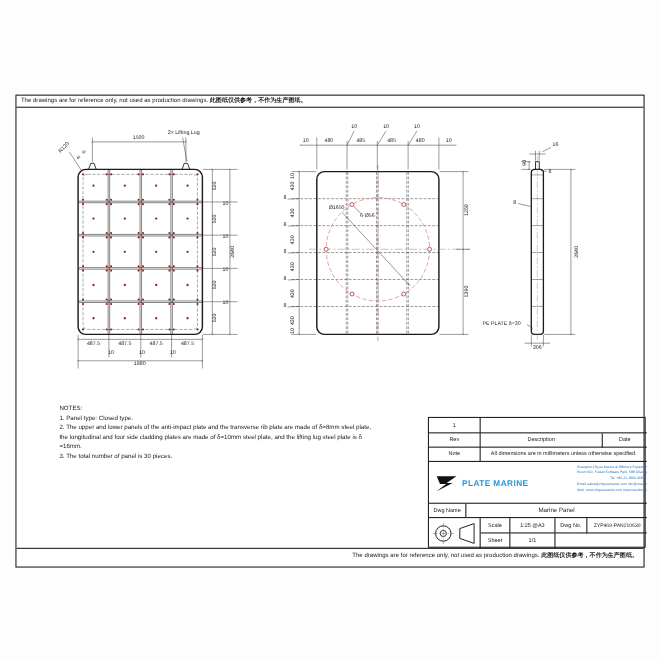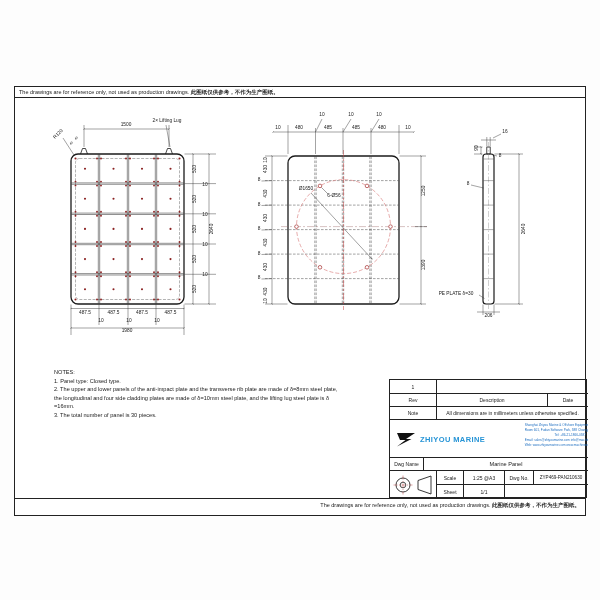--- a/index.html
+++ b/index.html
@@ -367,21 +367,21 @@
       <div class="cell bb" style="left:158px;top:14px;width:40px;height:13px;">Date</div>
 
       <div class="cell bb br" style="left:0;top:27px;width:47px;height:13px;">Note</div>
       <div class="cell bb" style="left:47px;top:27px;width:151px;height:13px;">All dimensions are in millimeters unless otherwise specified.</div>
 
       <div class="cell bb" style="left:0;top:40px;width:198px;height:38px;">
         <div class="logo-wrap">
           <svg width="22" height="17" viewBox="0 0 22 17">
             <path d="M2,2 L20,2 L11,8 L16.5,8 L2,15.5 L10.5,9 L5,9 Z" fill="#111"></path>
           </svg>
-          <span class="logo-name">ZHIYOU MARINE</span>
+          <span class="logo-name">PLATE MARINE</span>
         </div>
         <div class="company-txt">
           <div>Shanghai Zhiyou Marine &amp; Offshore Equipment Co., Ltd</div>
           <div>Room 601, Fudan Software Park, 588 Changyi Road, Shanghai China.</div>
           <div>Tel: +86-21-1866-0587</div>
           <div>Email: sales@zhiyoumarine.com   info@machineoutfittings.com</div>
           <div>Web: www.zhiyoumarine.com   www.machineoutfittings.com</div>
         </div>
       </div>
 

